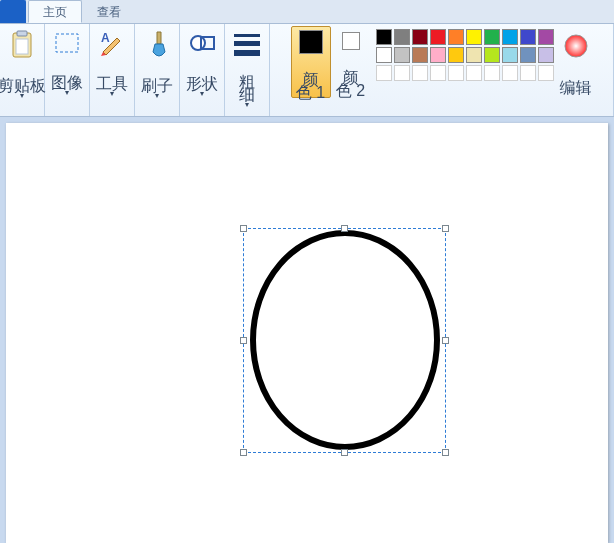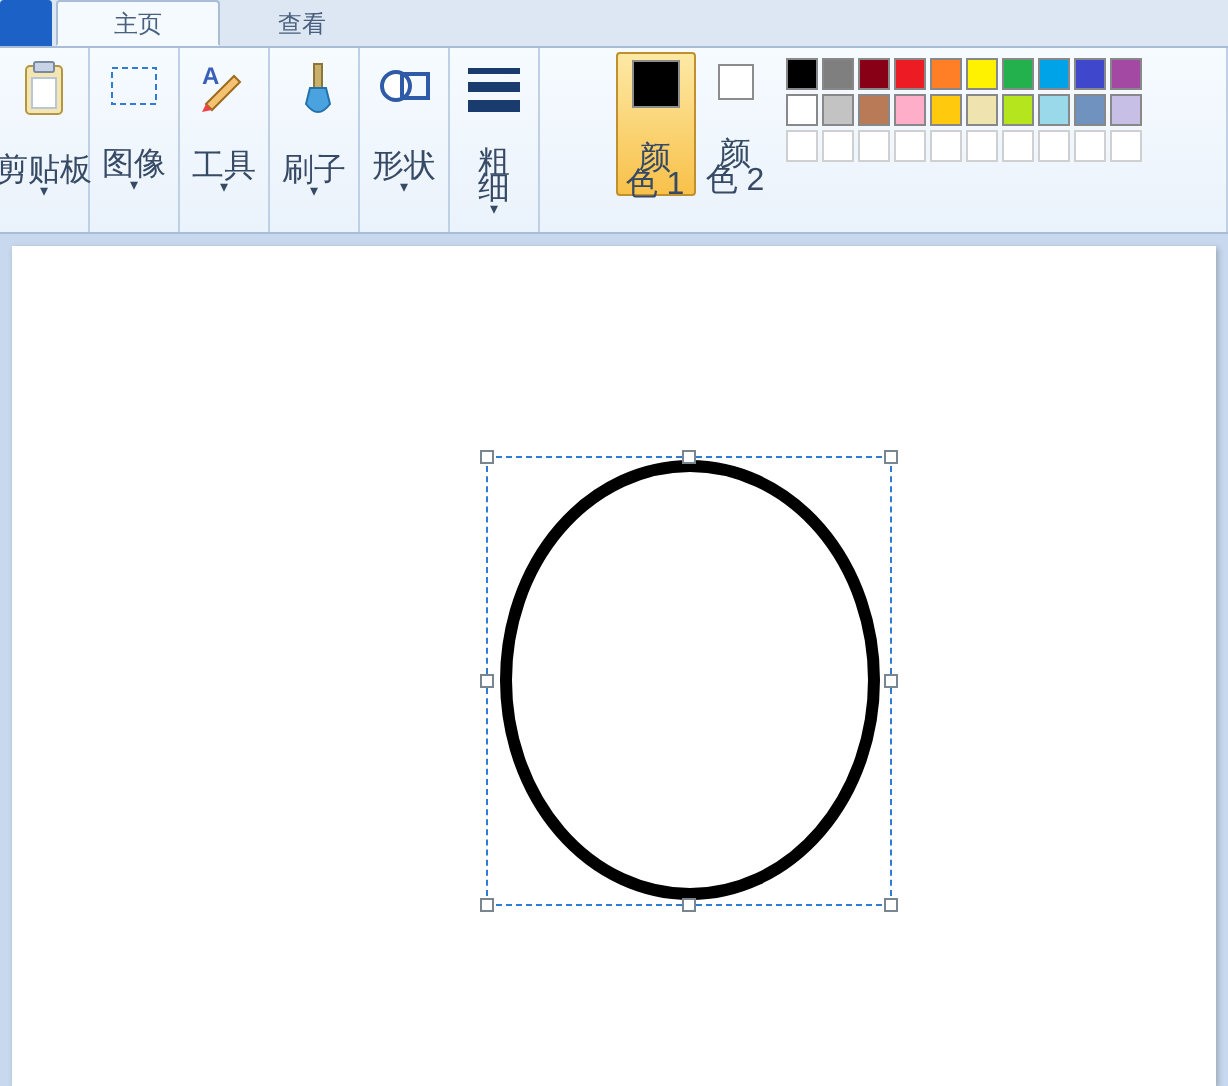--- a/index.html
+++ b/index.html
@@ -1,19 +1,19 @@
 <!DOCTYPE html>
 <html><head>
 <meta charset="utf-8">
 <style>
   * { box-sizing: border-box; margin: 0; padding: 0; font-family: "Microsoft YaHei", "Segoe UI", sans-serif; font-size: 12px; }
   body { background: #dde7f3; width: 614px; height: 543px; overflow: hidden; }
   .tabbar { display: flex; height: 23px; background: #dde7f3; padding-left: 0px; }
   .apptab { display:inline-block; height:23px; line-height:23px; padding:0 12px; background:#1b61c6; color:#fff; border:1px solid #1b61c6; border-bottom:none; border-radius:2px 2px 0 0; margin-right:2px;}
-  .tab { display:inline-block; height:23px; line-height:23px; padding:0 28px; color:#49607e; background:#dde7f3; border:1px solid transparent; border-bottom:none; cursor:pointer;}
+  .tab { display:inline-block; height:23px; line-height:23px; padding:0 14px; color:#49607e; background:#dde7f3; border:1px solid transparent; border-bottom:none; cursor:pointer;}
   .tab.active { background:#f5fafe; border:1px solid #a9bdd6; border-bottom:1px solid #f5fafe; border-radius:2px 2px 0 0;}
   .ribbon { height: 94px; background: linear-gradient(#f6fbff,#eaf2fb); border-top:1px solid #a9bdd6; border-bottom:1px solid #a9bdd6; display:flex; }
   .group { display:flex; flex-direction:column; align-items:center; border-right:1px solid #bdd0e6; padding:2px 2px 0 2px; position:relative;}
   .grouplabel { font-size:11px; color:#4f6c8f; height:16px; line-height:16px; text-align:center; width:100%; }
   .groupbody { flex:1; display:flex; align-items:flex-start; }
   .bigbtn { display:flex; flex-direction:column; align-items:center; justify-content:flex-start; width:40px; height:72px; padding:3px 1px 0 1px; border:1px solid transparent; border-radius:2px; cursor:pointer; }
   .bigbtn.selected { background:linear-gradient(#fde9a5,#f8c14a); border:1px solid #c08f2e; }
   .bigbtn .ic { width:32px; height:32px; display:flex; align-items:center; justify-content:center; }
   .bigbtn .lbl { font-size:16px; color:#374a65; text-align:center; line-height:13px; margin-top:19px; white-space:pre; }
   .bigbtn .drop { font-size:8px; color:#374a65; line-height:8px; }
@@ -185,20 +185,34 @@
             <div class="sw empty"></div>
             <div class="sw empty"></div>
             <div class="sw empty"></div>
             <div class="sw empty"></div>
             <div class="sw empty"></div>
             <div class="sw empty"></div>
             <div class="sw empty"></div>
             <div class="sw empty"></div>
           </div>
       </div>
+      <div class="bigbtn" style="width:34px">
+        <span class="ic">
+          <svg class="iconsvg" width="26" height="26">
+           <defs>
+                <radialGradient id="rg">
+                  <stop offset="0%" stop-color="#fff"></stop>
+                  <stop offset="100%" stop-color="#f33"></stop>
+                </radialGradient>
+              </defs>
+           <circle cx="13" cy="13" r="11" fill="url(#rg)" stroke="#999"></circle>
+          </svg>
+        </span>
+        <span class="lbl">编辑</span>
+      </div>
     </div>
   </div>
 
 </div>
 
 <div class="canvaswrap">
   <div class="paper">
     <svg id="drawing" width="602" height="420" style="position:absolute;left:0;top:0">
         <ellipse cx="339" cy="217" rx="92" ry="107" fill="none" stroke="#000000" stroke-width="6"></ellipse>
       </svg>

